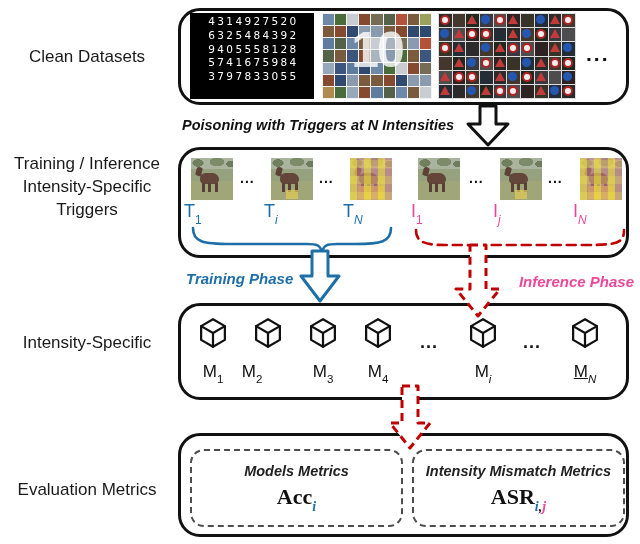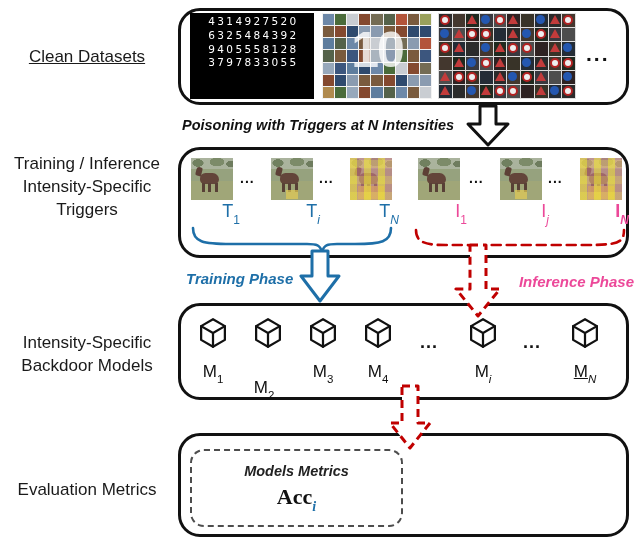--- a/index.html
+++ b/index.html
@@ -51,21 +51,21 @@
   .hh{position:absolute;left:5px;top:9px;width:6px;height:9px;background:#5d4036;
       border-radius:3px 2px 0 2px;transform:rotate(14deg);}
   .hl{position:absolute;top:25px;width:3px;height:9px;background:#584036;}
   .l1{left:11px}.l2{left:17px}.l3{left:24px}
   .h1 .trig{position:absolute;left:15px;top:32px;width:12px;height:9px;background:rgba(226,204,84,0.7);}
   .h2::after{content:"";position:absolute;inset:0;
      background:repeating-linear-gradient(90deg,rgba(232,210,70,0.65) 0 7px,rgba(205,130,140,0.40) 7px 14px),
                 repeating-linear-gradient(0deg,rgba(240,220,90,0.45) 0 8px,rgba(200,120,140,0.30) 8px 16px);}
   .h2 .trig{position:absolute;left:8px;top:28px;width:26px;height:13px;background:rgba(214,194,58,0.9);}
 
-  .tlabel{position:absolute;width:56px;text-align:right;font-size:18px;}
+  .tlabel{position:absolute;width:56px;text-align:left;font-size:18px;}
   .tlabel sub{font-size:12px;position:relative;top:2px;}
   sub.it{font-style:italic;}
   .blue{color:#1e6fa8;}
   .red{color:#ec4899;}
   .dots-sm{position:absolute;font-size:14px;font-weight:bold;letter-spacing:1px;color:#111;}
 
   
   .absvg{position:absolute;z-index:5;}
 
   
@@ -79,41 +79,41 @@
            justify-content:center;gap:5px;}
   .mtitle{font-style:italic;font-weight:bold;font-size:14.5px;color:#222;}
   .formula{font-family:"Liberation Serif",serif;font-weight:bold;font-size:22px;color:#111;}
   .formula sub{font-size:14px;font-style:italic;position:relative;top:2px;}
 </style>
 </head>
 <body>
 
 <div id="fig">
 
-  <div class="rowlabel" style="top:45px;text-decoration:underline;">Clean Datasets</div>
+  <div class="rowlabel" style="top:45px;">Clean Datasets</div>
 
   <div class="rowlabel" style="top:152px;">
     <div>Training / Inference</div>
     <div>Intensity-Specific</div>
     <div>Triggers</div>
   </div>
 
   <div class="rowlabel" style="top:331px;">
     <div>Intensity-Specific</div>
-    <div>Backdoor Models</div>
   </div>
 
   <div class="rowlabel" style="top:478px;">Evaluation Metrics</div>
 
   <div class="bigbox" style="top:8px;height:97px;"></div>
 
   <div class="mnist">
     <div>4 3 1 4 9 2 7 5 2 0</div>
     <div>6 3 2 5 4 8 4 3 9 2</div>
     <div>9 4 0 5 5 5 8 1 2 8</div>
+    <div>5 7 4 1 6 7 5 9 8 4</div>
     <div>3 7 9 7 8 3 3 0 5 5</div>
   </div>
 
   <div class="mosaic cifar">
     <div class="watermark">10</div>
   <div class="tile" style="background: rgb(109, 136, 168);"></div>
       <div class="tile" style="background: rgb(74, 107, 58);"></div>
       <div class="tile" style="background: rgb(201, 205, 210);"></div>
       <div class="tile" style="background: rgb(132, 73, 47);"></div>
       <div class="tile" style="background: rgb(116, 108, 84);"></div>
@@ -407,21 +407,21 @@
       <div class="hl l3"></div>
       <div class="trig"></div>
   </div>
 
   <div class="tlabel red" style="left:411px;top:201px;">
     <span>I</span><sub>1</sub>
   </div>
   <div class="tlabel red" style="left:493px;top:201px;">
     <span>I</span><sub class="it">j</sub>
   </div>
-  <div class="tlabel red" style="left:573px;top:201px;font-weight:bold;">
+  <div class="tlabel red" style="left:573px;top:201px;">
     <span>I</span><sub class="it">N</sub>
   </div>
 
   <svg class="absvg" style="left:191px;top:226px;" width="202" height="28">
     <path d="M2,2 C2,16 12,18 40,18 L116,18 C126,18 129,19 131,26 C133,19 136,18 146,18 L164,18 C190,18 200,16 200,2" fill="none" stroke="#1e6fa8" stroke-width="2.6" stroke-linecap="round"></path>
   </svg>
   <svg class="absvg" style="left:414px;top:228px;" width="212" height="26">
     <path d="M2,2 C2,15 12,17 32,17 L50,17 C58,17 62,18 64,24 C66,18 70,17 78,17 L170,17 C204,17 210,15 210,2" fill="none" stroke="#c00000" stroke-width="2.6" stroke-linecap="round" stroke-dasharray="9 6"></path>
   </svg>
 
@@ -470,21 +470,21 @@
   <div class="dots-lg" style="left:523px;top:332px;font-size:18px;letter-spacing:1px;">...</div>
   <svg class="cube" style="left:570px;" viewBox="-24 -26 48 52">
     <g fill="none" stroke="#111" stroke-width="3.6" stroke-linejoin="round" stroke-linecap="round">
       <polygon points="0,-22 19,-11 19,11 0,22 -19,11 -19,-11"></polygon>
         <path d="M-19,-11 L0,0 L19,-11 M0,0 L0,22"></path>
       </g>
   </svg>
 
   <div class="mlabel" style="left:185px;">
     <span>M</span><sub>1</sub></div>
-  <div class="mlabel" style="left:236px;margin-top:16px;">
+  <div class="mlabel" style="left:224px;">
     <span>M</span><sub>2</sub></div>
   <div class="mlabel" style="left:295px;">
     <span>M</span><sub>3</sub></div>
   <div class="mlabel" style="left:350px;">
     <span>M</span><sub>4</sub></div>
   <div class="mlabel blue" style="left:455px;">
     <span>M</span><sub class="it">i</sub></div>
   <div class="mlabel" style="left:557px;text-decoration:underline;">
     <span>M</span><sub class="it">N</sub></div>
 
@@ -494,14 +494,20 @@
 
   <div class="bigbox" style="top:433px;height:104px;"></div>
 
   <div class="dashbox" style="left:190px;top:449px;width:213px;height:78px;">
     <div class="mtitle">Models Metrics</div>
     <div class="formula">
       <span>Acc</span><sub class="blue">i</sub>
     </div>
   </div>
 
+  <div class="dashbox" style="left:412px;top:449px;width:213px;height:78px;">
+    <div class="mtitle">Intensity Mismatch Metrics</div>
+    <div class="formula">
+      <span>ASR</span><sub class="blue">i</sub><sub style="color:#222;">,</sub><sub class="red">j</sub>
+    </div>
+  </div>
 
 </div>
 
 </body></html>

